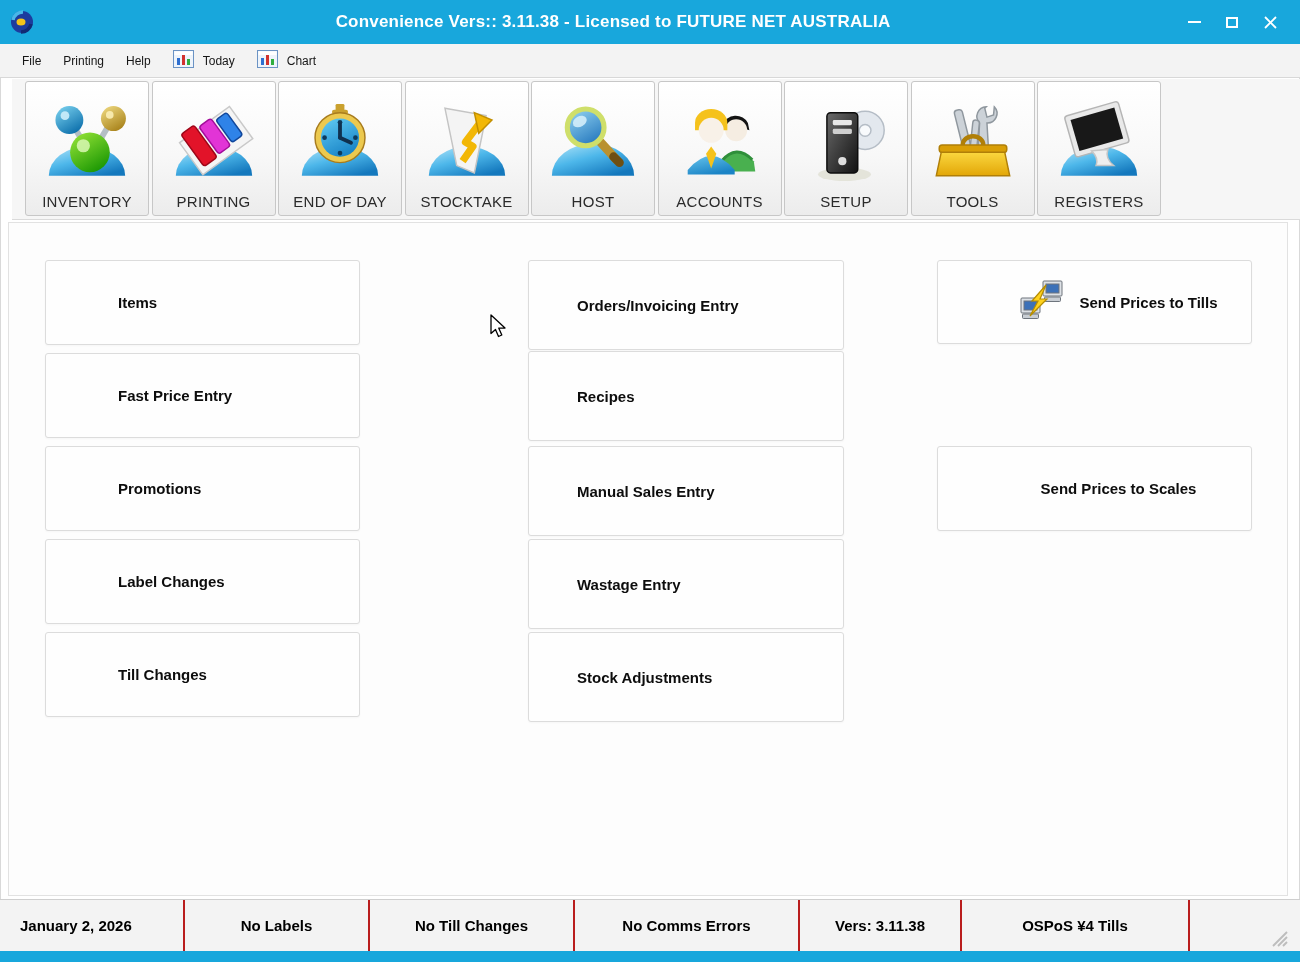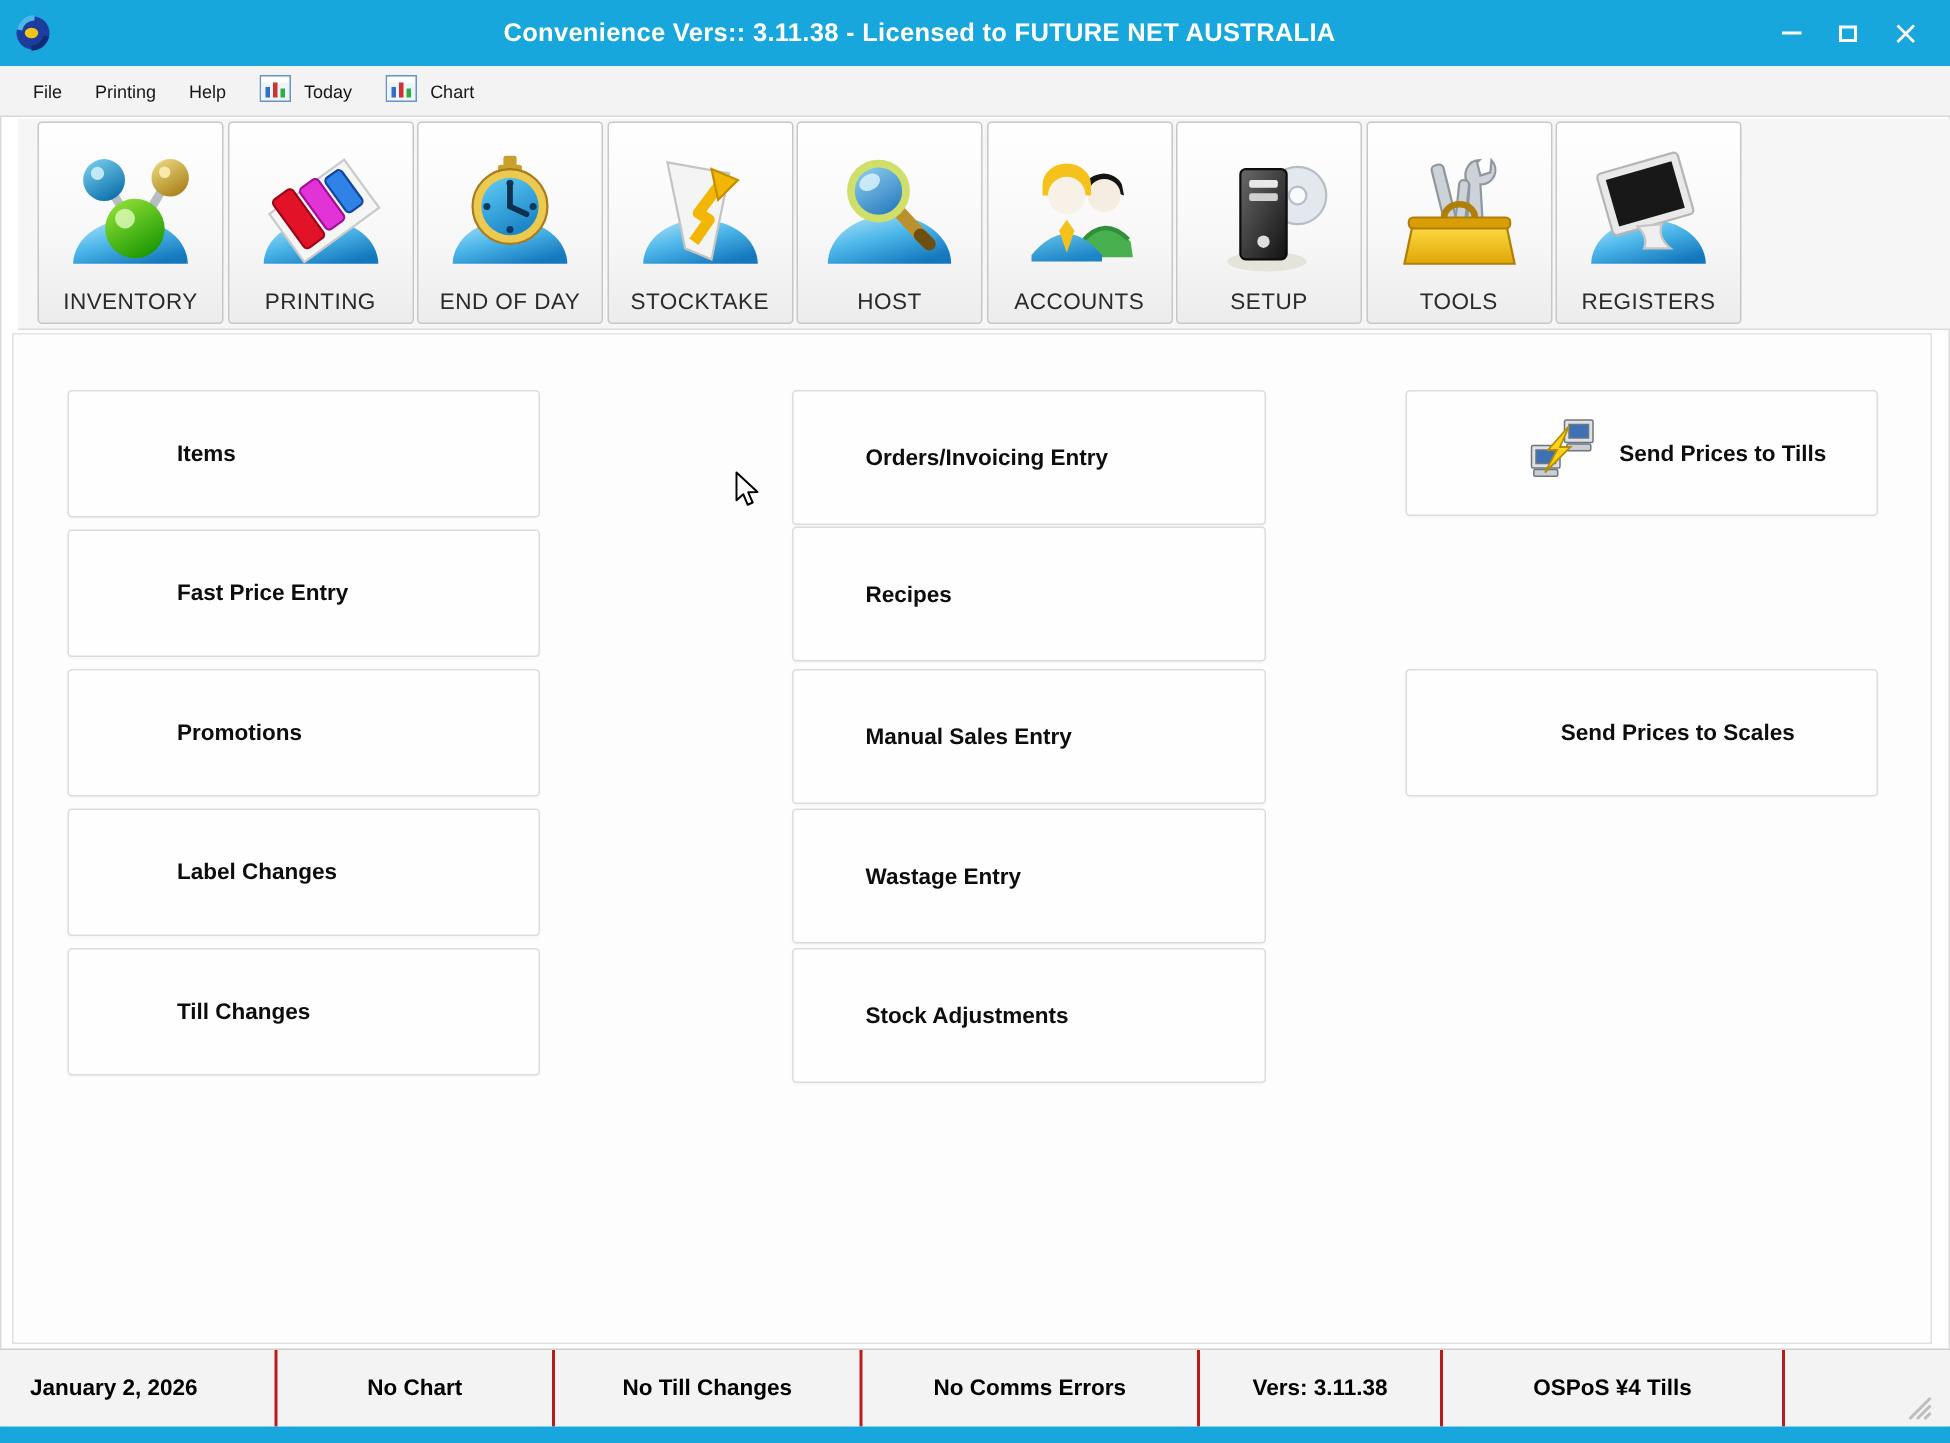--- a/index.html
+++ b/index.html
@@ -356,21 +356,21 @@
 </div>
 
 <div class="cursor">
   <svg width="22" height="24" viewBox="0 0 22 24">
     <path d="M2 1 L2 19.5 L6.5 15.5 L9.5 22.5 L12.8 21 L9.8 14.2 L16 14 Z" fill="#ffffff" stroke="#000000" stroke-width="1.3" stroke-linejoin="round"></path>
   </svg>
 </div>
 
 <div class="statusbar">
   <div class="sseg first" style="width:185px">January 2, 2026</div>
-  <div class="sseg" style="width:185px">No Chart</div>
+  <div class="sseg" style="width:185px">No Labels</div>
   <div class="sseg" style="width:205px">No Till Changes</div>
   <div class="sseg" style="width:225px">No Comms Errors</div>
   <div class="sseg" style="width:162px">Vers: 3.11.38</div>
   <div class="sseg" style="width:228px">OSPoS ¥4 Tills</div>
   <div class="sseg last">
     <span class="grip">
       <svg width="17" height="17" viewBox="0 0 17 17">
         <g stroke="#bdbdbd" stroke-width="2">
           <line x1="16" y1="2" x2="2" y2="16"></line>
           <line x1="16" y1="7" x2="7" y2="16"></line>

